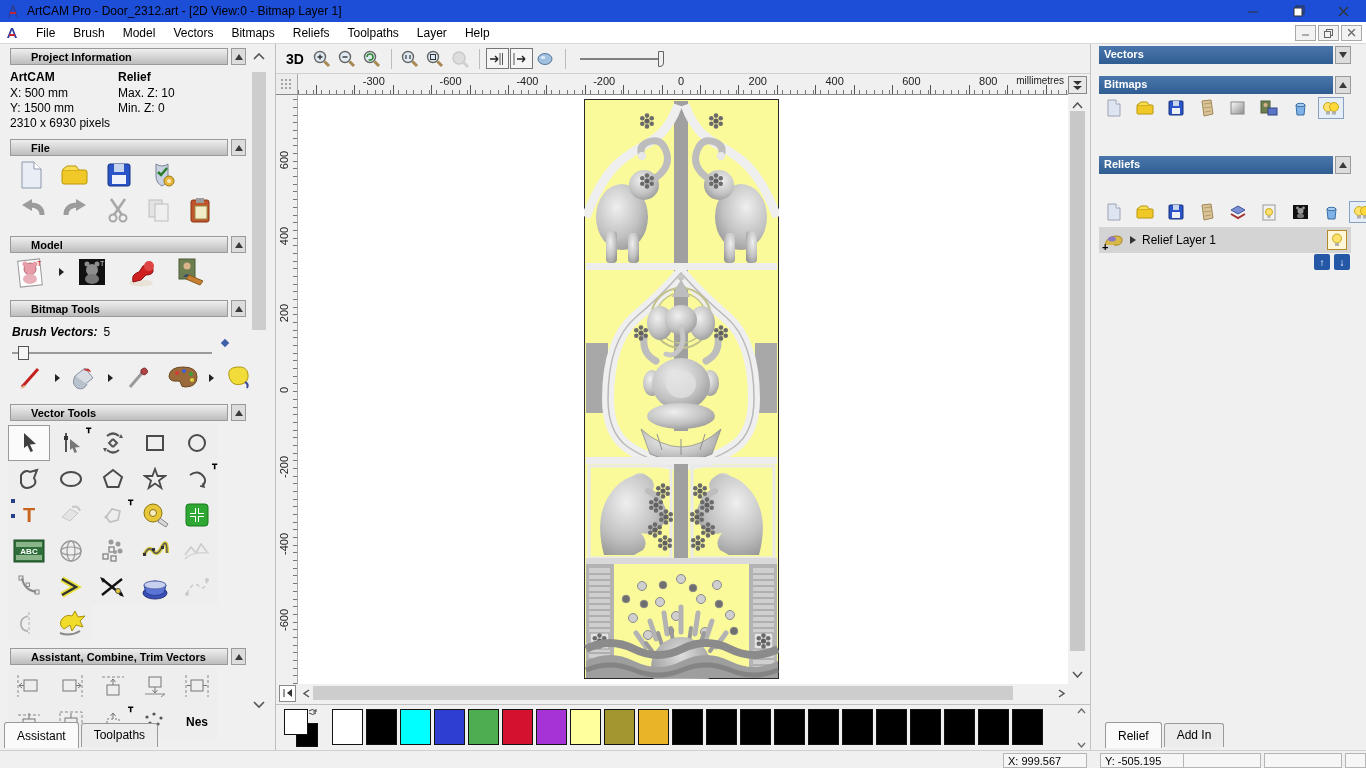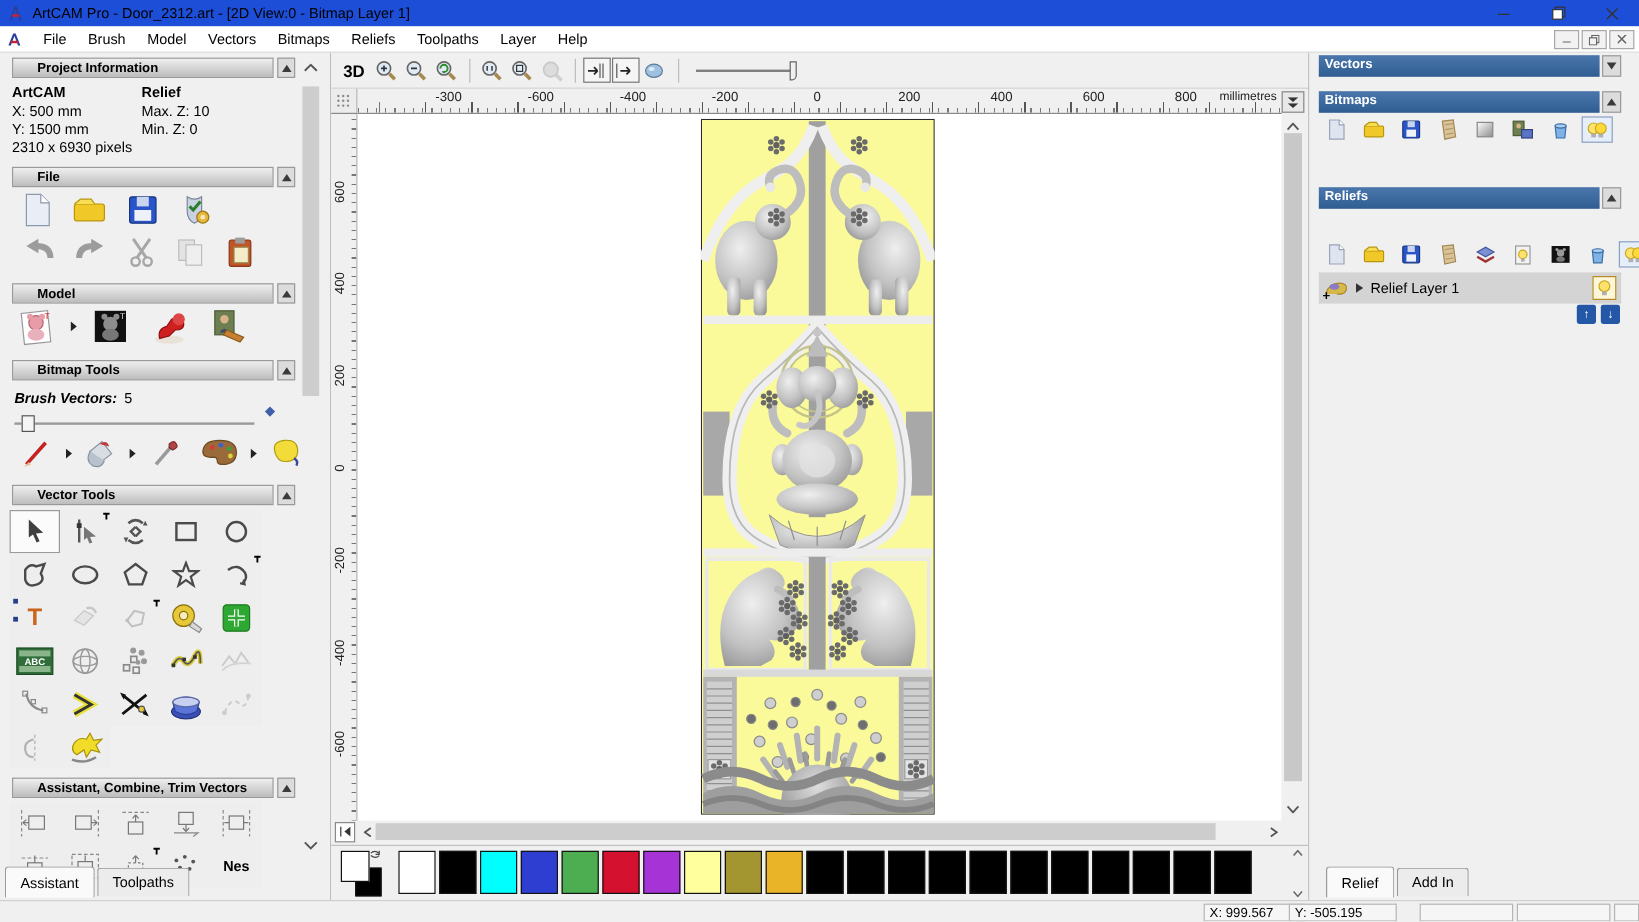--- a/index.html
+++ b/index.html
@@ -1218,18 +1218,18 @@
     <div class="updown" style="top:210px; right:16px">↓</div>
 
     <div class="tabstrip" style="left:14px; top:677px" id="right-tabs">
         <div class="tab active">Relief</div>
         <div class="tab">Add In</div>
       </div>
   </div>
 
   <div id="statusbar">
     <span class="st-cell" style="left:1003px; width:84px">X: 999.567</span>
-    <span class="st-cell" style="left:1074px; width:90px">Y: -505.195</span>
+    <span class="st-cell" style="left:1100px; width:90px">Y: -505.195</span>
     <span class="st-cell" style="left:1183px; width:78px"></span>
     <span class="st-cell" style="left:1264px; width:78px"></span>
     <span class="st-cell" style="left:1345px; width:21px"></span>
   </div>
 </div>
 
 </body></html>

